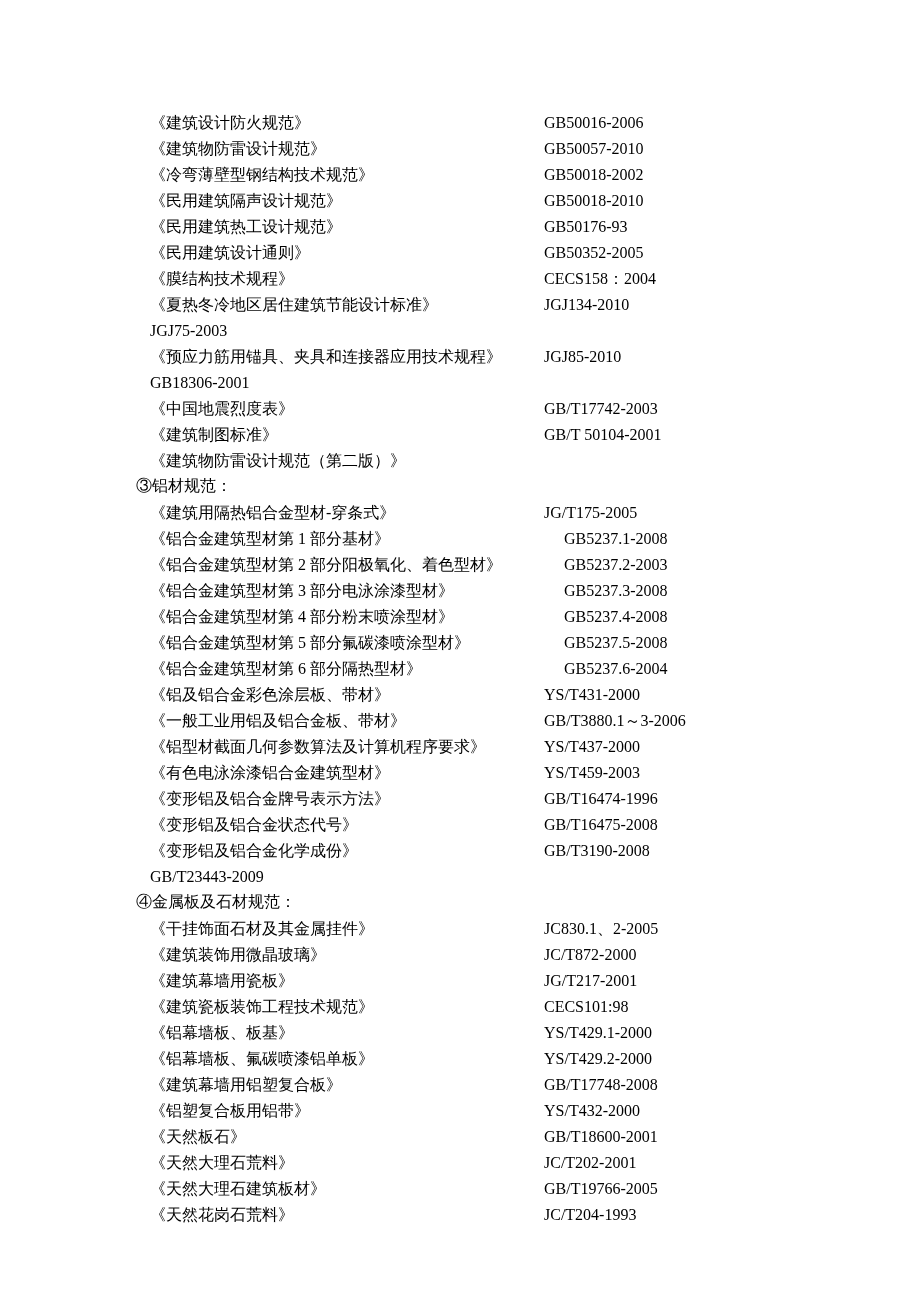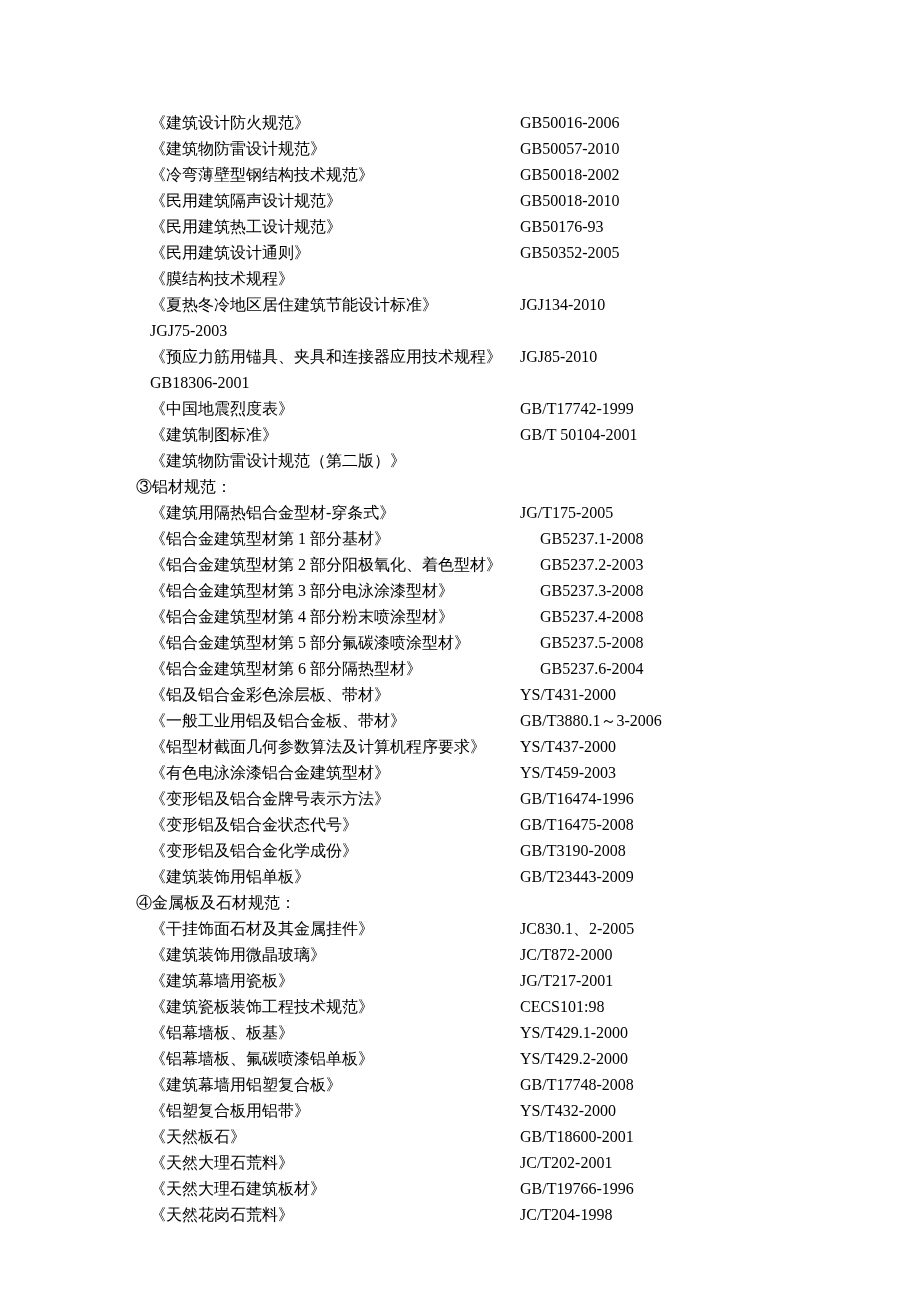--- a/index.html
+++ b/index.html
@@ -12,30 +12,31 @@
     width: 920px;
   }
   .page {
     padding: 110px 0 40px 150px;
     box-sizing: border-box;
   }
   .row {
     display: flex;
     line-height: 26px;
     white-space: nowrap;
+    gap: 24px;
   }
   .name-col {
     width: 370px;
     flex-shrink: 0;
   }
   .code-col {
     flex: 1;
   }
   .heading {
-    font-family: Liberation Sans, sans-serif;
+    font-family: Liberation Mono, monospace;
     line-height: 26px;
     margin-left: -14px;
   }
   .offset-code { margin-left: 20px; }
 </style>
 </head>
 <body>
 
 <div class="page" id="page-root">
     <div class="row">
@@ -57,38 +58,39 @@
     <div class="row">
       <div class="name-col">《民用建筑热工设计规范》</div>
       <div class="code-col">GB50176-93</div>
     </div>
     <div class="row">
       <div class="name-col">《民用建筑设计通则》</div>
       <div class="code-col">GB50352-2005</div>
     </div>
     <div class="row">
       <div class="name-col">《膜结构技术规程》</div>
+      <div class="code-col">CECS158：2004</div>
     </div>
     <div class="row">
       <div class="name-col">《夏热冬冷地区居住建筑节能设计标准》</div>
       <div class="code-col">JGJ134-2010</div>
     </div>
     <div class="row">
       <div class="code-col">JGJ75-2003</div>
     </div>
     <div class="row">
       <div class="name-col">《预应力筋用锚具、夹具和连接器应用技术规程》</div>
       <div class="code-col">JGJ85-2010</div>
     </div>
     <div class="row">
       <div class="code-col">GB18306-2001</div>
     </div>
     <div class="row">
       <div class="name-col">《中国地震烈度表》</div>
-      <div class="code-col">GB/T17742-1999</div>
+      <div class="code-col">GB/T17742-2003</div>
     </div>
     <div class="row">
       <div class="name-col">《建筑制图标准》</div>
       <div class="code-col">GB/T 50104-2001</div>
     </div>
     <div class="row">
       <div class="name-col">《建筑物防雷设计规范（第二版）》</div>
       <div class="code-col"></div>
     </div>
     <div class="heading">③铝材规范：</div>
@@ -142,21 +144,20 @@
     </div>
     <div class="row">
       <div class="name-col">《变形铝及铝合金状态代号》</div>
       <div class="code-col">GB/T16475-2008</div>
     </div>
     <div class="row">
       <div class="name-col">《变形铝及铝合金化学成份》</div>
       <div class="code-col">GB/T3190-2008</div>
     </div>
     <div class="row">
-      <div class="name-col">《建筑装饰用铝单板》</div>
       <div class="code-col">GB/T23443-2009</div>
     </div>
     <div class="heading">④金属板及石材规范：</div>
     <div class="row">
       <div class="name-col">《干挂饰面石材及其金属挂件》</div>
       <div class="code-col">JC830.1、2-2005</div>
     </div>
     <div class="row">
       <div class="name-col">《建筑装饰用微晶玻璃》</div>
       <div class="code-col">JC/T872-2000</div>
@@ -188,19 +189,19 @@
     <div class="row">
       <div class="name-col">《天然板石》</div>
       <div class="code-col">GB/T18600-2001</div>
     </div>
     <div class="row">
       <div class="name-col">《天然大理石荒料》</div>
       <div class="code-col">JC/T202-2001</div>
     </div>
     <div class="row">
       <div class="name-col">《天然大理石建筑板材》</div>
-      <div class="code-col">GB/T19766-1996</div>
+      <div class="code-col">GB/T19766-2005</div>
     </div>
     <div class="row">
       <div class="name-col">《天然花岗石荒料》</div>
-      <div class="code-col">JC/T204-1998</div>
+      <div class="code-col">JC/T204-1993</div>
     </div>
   </div>
 
 </body></html>

